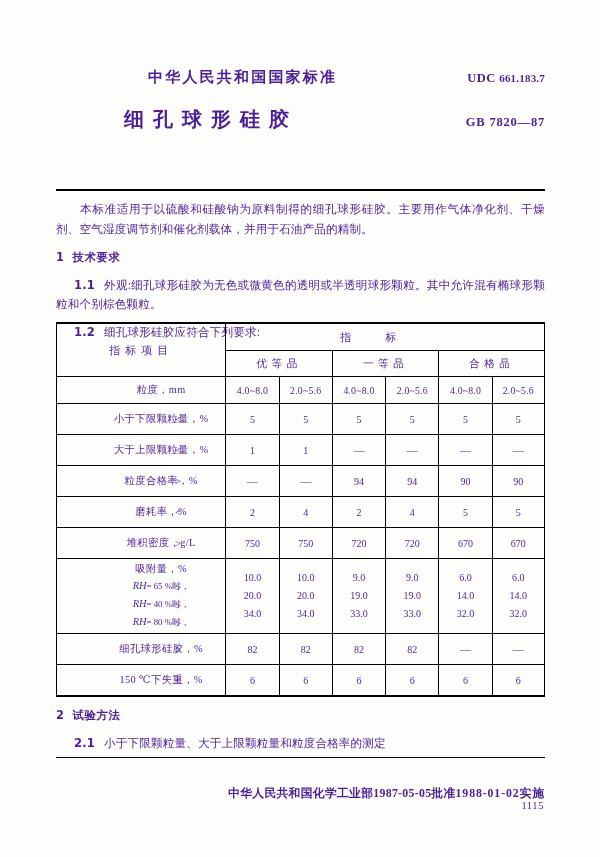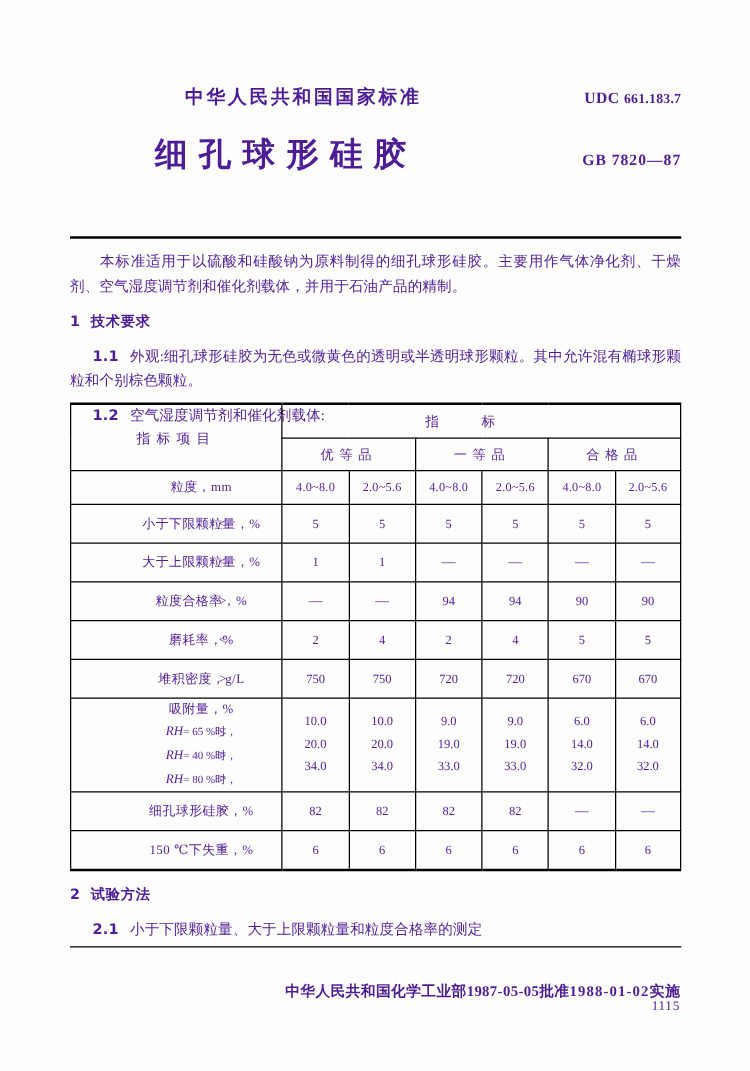--- a/index.html
+++ b/index.html
@@ -45,21 +45,21 @@
   }
   .udc .num { font-size: 11px; letter-spacing: 0.2px; }
 
   .mast-row2 {
     display: flex;
     align-items: baseline;
     justify-content: space-between;
     margin-top: 19px;
   }
   .doc-title {
-    font-size: 26px;
+    font-size: 20px;
     font-weight: 700;
     letter-spacing: 9px;
     margin-left: 68px;
     font-family: "DejaVu Sans", "Liberation Sans", sans-serif;
   }
   .gbno {
     font-size: 12.5px;
     font-weight: 700;
     letter-spacing: 0.8px;
     white-space: nowrap;
@@ -271,21 +271,21 @@
 
   <div class="body-block">
     <div class="para">本标准适用于以硫酸和硅酸钠为原料制得的细孔球形硅胶。主要用作气体净化剂、干燥剂、空气湿度调节剂和催化剂载体，并用于石油产品的精制。</div>
     <div class="sec-h">
       <span class="n">1</span><span>技术要求</span>
     </div>
     <div class="subsec">
       <span class="n">1.1</span><span>外观:细孔球形硅胶为无色或微黄色的透明或半透明球形颗粒。其中允许混有椭球形颗粒和个别棕色颗粒。</span>
     </div>
     <div class="subsec">
-      <span class="n">1.2</span><span>空气湿度调节剂和催化剂载体:</span>
+      <span class="n">1.2</span><span>细孔球形硅胶应符合下列要求:</span>
     </div>
   </div>
 
   <table class="spec-table">
     <tbody>
 
       <tr>
         <td class="hdr-idx outer-top no-l" rowspan="2" style="width:172px;height:52px;">指标项目</td>
         <td class="hdr-spec outer-top no-r" colspan="6" style="height:26px;">指标</td>
       </tr>

